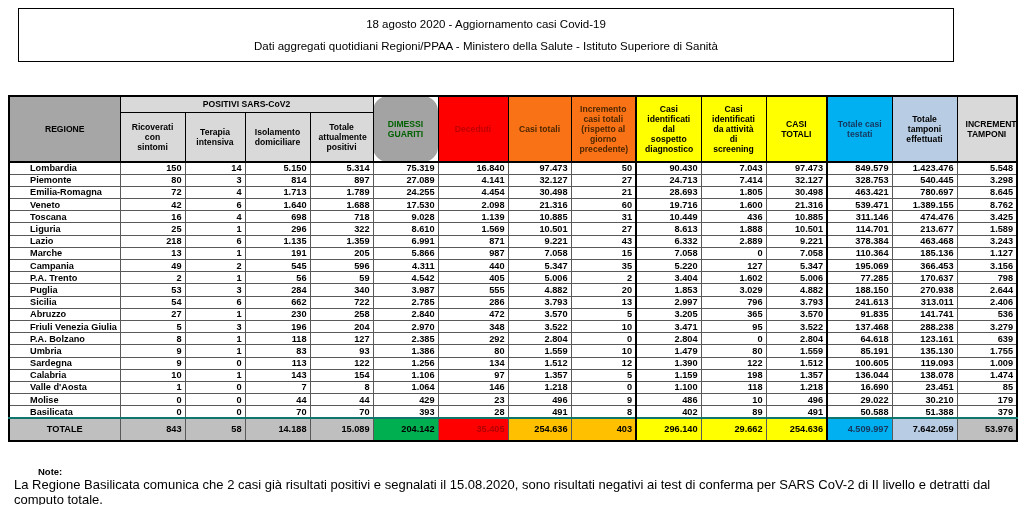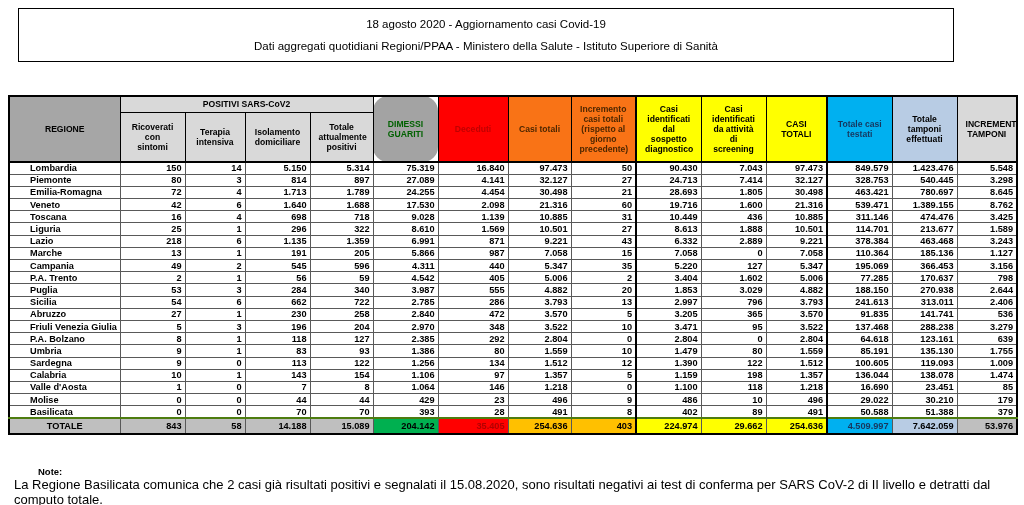--- a/index.html
+++ b/index.html
@@ -33,21 +33,21 @@
   .h-yellow { background:#ffff00; color:#000; }
   .h-blue { background:#00b0f0; color:#17375e; }
   .h-lblue { background:#b8cce4; color:#000; }
   .covid-table td {
     border:1px solid #595959; font-size:9.2px; font-weight:bold;
     height:12.2px; padding:0 3px; text-align:right; white-space:nowrap; overflow:hidden;
   }
   td.region { text-align:left;padding-left:20px; }
   td.bL, th.bL { border-left:2px solid #000; }
   td.bR, th.bR { border-right:2px solid #000; }
-  .total-row td { height:16px; border-top:2px solid #4d7c0f; }
+  .total-row td { height:23px; border-top:2px solid #0f766e; }
   .t-gray { background:#bfbfbf; }
   .t-green { background:#00b050; }
   .t-red { background:#ff0000; color:#b30000; }
   .t-orange { background:#ffc000; }
   .t-yellow { background:#ffff00; }
   .t-blue { background:#00b0f0; color:#17375e; }
   .t-lblue { background:#b8cce4; }
   .region-total { text-align:center !important; }
   .notes { position:absolute; left:14px; top:466px; width:990px; }
   .notes-label { font-size:9.5px; font-weight:bold;padding-left:24px; }
@@ -462,21 +462,21 @@
       <tr class="total-row">
         <td class="t-gray region-total">TOTALE</td>
         <td class="t-gray">843</td>
         <td class="t-gray">58</td>
         <td class="t-gray">14.188</td>
         <td class="t-gray">15.089</td>
         <td class="t-green">204.142</td>
         <td class="t-red">35.405</td>
         <td class="t-orange">254.636</td>
         <td class="t-orange">403</td>
-        <td class="t-yellow bL">224.974</td>
+        <td class="t-yellow bL">296.140</td>
         <td class="t-yellow">29.662</td>
         <td class="t-yellow">254.636</td>
         <td class="t-blue bL">4.509.997</td>
         <td class="t-lblue">7.642.059</td>
         <td class="t-gray">53.976</td>
       </tr>
     </tbody>
 </table>
 
 <div class="notes">

